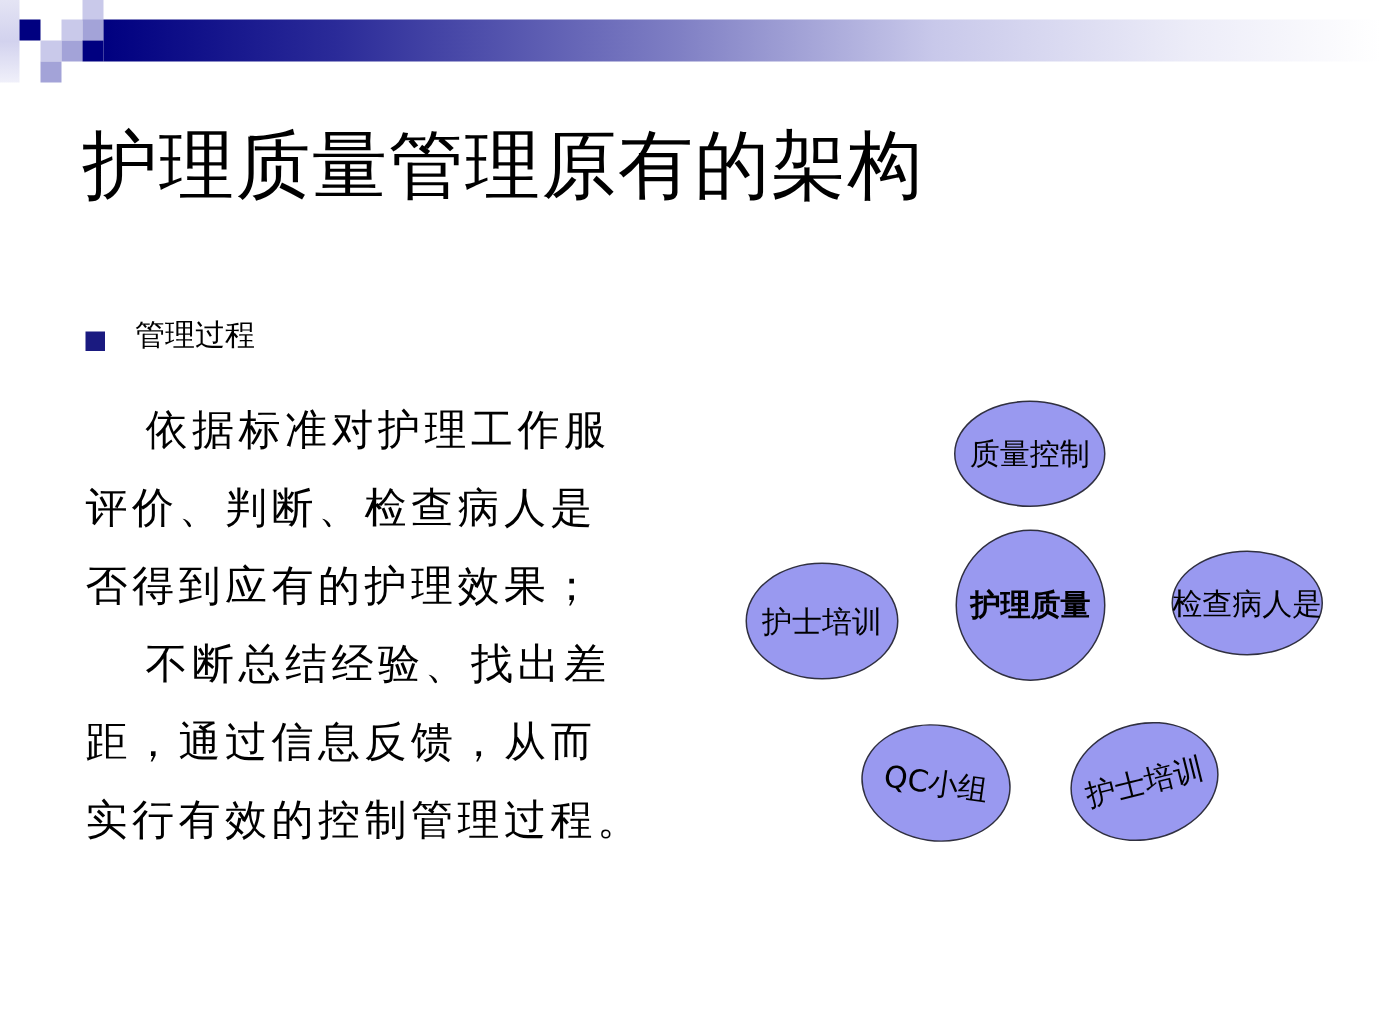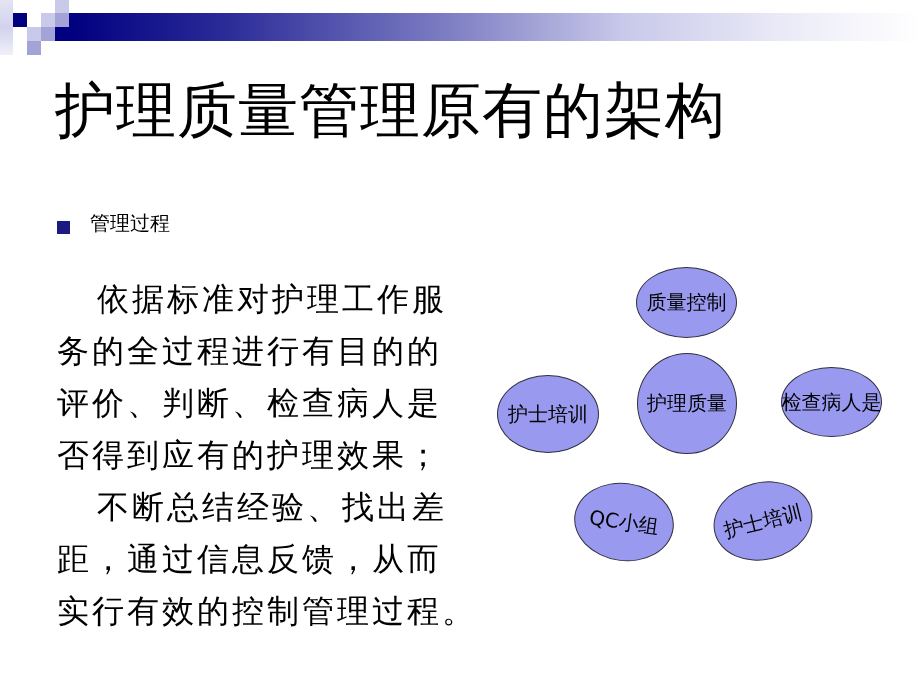--- a/index.html
+++ b/index.html
@@ -17,34 +17,35 @@
   .fadecol {
     position: absolute; left: 0; top: 0; width: 13px; height: 55px;
     background: linear-gradient(to bottom, #e4e4f4, #d2d2ee 50%, #f0f0fa);
   }
   .bar {
     position: absolute; left: 69px; top: 13px; width: 851px; height: 28px;
     background: linear-gradient(to right, #000080 0%, #2a2a98 18%, #7f7fc4 45%, #c8c8ea 65%, #ececf8 85%, #ffffff 100%);
   }
   .title {
     position: absolute; left: 55px; top: 80px;
-    font-size: 60px; line-height: 60px; letter-spacing: 1px;
+    font-size: 50px; line-height: 60px; letter-spacing: 1px;
     white-space: nowrap;
+    font-family: Liberation Serif, serif;
   }
   .bullet-sq {
     position: absolute; left: 57px; top: 221px; width: 13px; height: 13px;
     background: #1a1a80;
   }
   .heading {
     position: absolute; left: 90px; top: 203px;
     font-size: 20px; line-height: 40px; white-space: nowrap;
   }
   .body-lines {
-    position: absolute; left: 57px; top: 273px;
-    font-size: 32px; line-height: 52px; letter-spacing: 3px;
+    position: absolute; left: 57px; top: 261px;
+    font-size: 28px; line-height: 52px; letter-spacing: 3px;
   }
   .body-lines div { white-space: nowrap; height: 52px; }
   .indent { padding-left: 40px; }
   .node {
     position: absolute; box-sizing: border-box;
     background: #9999f0;
     border: 1.5px solid #303040;
     border-radius: 50%;
     display: flex; align-items: center; justify-content: center;
     font-size: 20px; white-space: nowrap;
@@ -67,28 +68,27 @@
   <div class="bar"></div>
 </div>
 
 <div class="title">护理质量管理原有的架构</div>
 
 <div class="bullet-sq"></div>
 <div class="heading">管理过程</div>
 
 <div class="body-lines">
   <div class="indent">依据标准对护理工作服</div>
-  <div>务的全过程进行有目的的</div>
   <div>评价、判断、检查病人是</div>
   <div>否得到应有的护理效果；</div>
   <div class="indent">不断总结经验、找出差</div>
   <div>距，通过信息反馈，从而</div>
   <div>实行有效的控制管理过程。</div>
 </div>
 
 <div>
   <div class="node" style="left:636px;top:267px;width:101px;height:71px;">质量控制</div>
-  <div class="node" style="left:637px;top:353px;width:100px;height:101px;">护理质量</div>
+  <div class="node" style="left:637px;top:353px;width:100px;height:101px;font-weight:bold;">护理质量</div>
   <div class="node" style="left:497px;top:375px;width:102px;height:78px;">护士培训</div>
   <div class="node" style="left:781px;top:367px;width:101px;height:70px;">检查病人是</div>
   <div class="node" style="left:574px;top:483px;width:100px;height:78px;transform:rotate(8deg);">QC小组</div>
   <div class="node" style="left:713px;top:482px;width:100px;height:78px;transform:rotate(-14deg);">护士培训</div>
 </div>
 
 </body></html>

